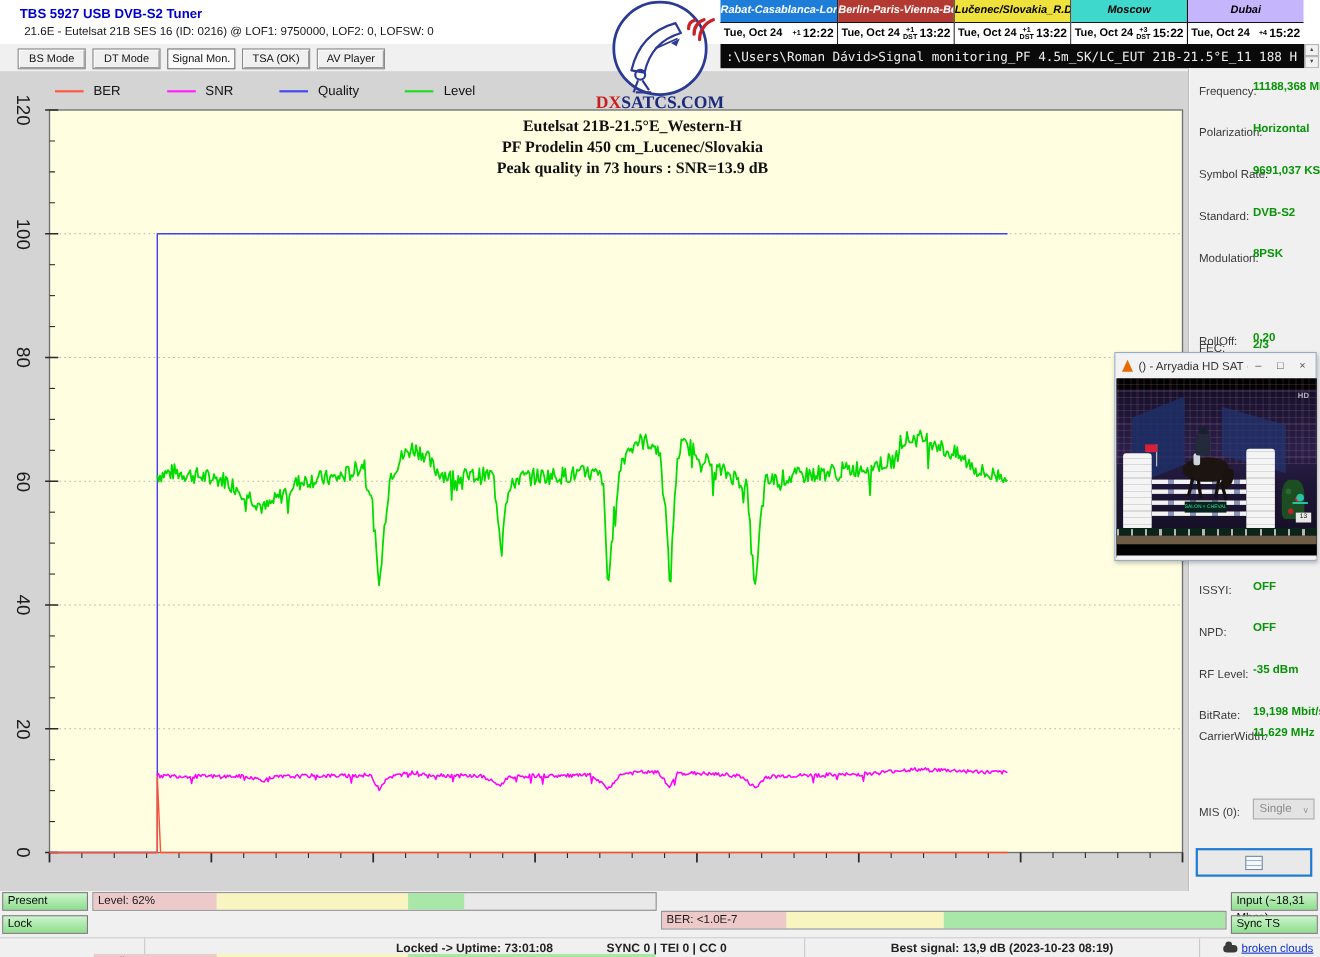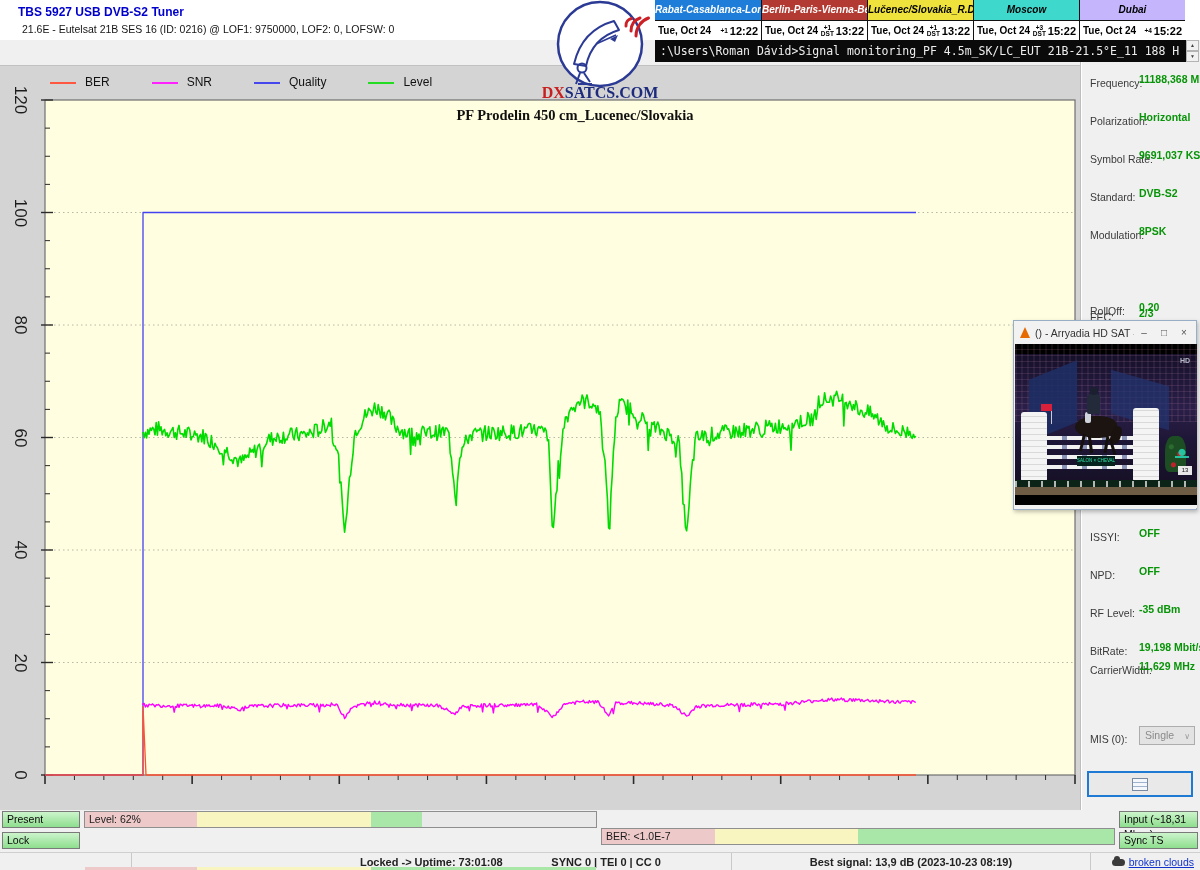--- a/index.html
+++ b/index.html
@@ -183,20 +183,27 @@
         </div>
       </div>
     </div>
 
   <div class="abs" id="console">:\Users\Roman Dávid&gt;Signal monitoring_PF 4.5m_SK/LC_EUT 21B-21.5°E_11 188 H Arryadia SNRT_21.10.2023+</div>
   <div class="abs" id="console-sb">
     <div class="sb-btn">▲</div>
     <div class="sb-btn">▼</div>
   </div>
 
+  <div class="abs" id="tabs">
+    <div class="tab">BS Mode</div>
+    <div class="tab">DT Mode</div>
+    <div class="tab active">Signal Mon.</div>
+    <div class="tab">TSA (OK)</div>
+    <div class="tab">AV Player</div>
+  </div>
   <div class="abs" id="tabline"></div>
 
   <div class="abs" id="chart-wrap"></div>
   <div class="abs" id="legend">
       <div class="lg-line" style="border-top-color: rgb(255, 87, 64);"></div>
       <div class="lg-label">BER</div>
       <div class="lg-line" style="border-top-color: rgb(255, 34, 255);"></div>
       <div class="lg-label">SNR</div>
       <div class="lg-line" style="border-top-color: rgb(71, 71, 238);"></div>
       <div class="lg-label">Quality</div>
@@ -279,21 +286,23 @@
   <div id="y-labels">
       <div class="ylab" style="left: 0px; top: 765px;">0</div>
       <div class="ylab" style="left: 0px; top: 652.5px;">20</div>
       <div class="ylab" style="left: 0px; top: 540px;">40</div>
       <div class="ylab" style="left: 0px; top: 427.5px;">60</div>
       <div class="ylab" style="left: 0px; top: 315px;">80</div>
       <div class="ylab" style="left: 0px; top: 202.5px;">100</div>
       <div class="ylab" style="left: 0px; top: 90px;">120</div>
     </div>
   <div class="abs" id="chart-title">
+    <div>Eutelsat 21B-21.5°E_Western-H</div>
     <div>PF Prodelin 450 cm_Lucenec/Slovakia</div>
+    <div>Peak quality in 73 hours : SNR=13.9 dB</div>
   </div>
 
   <div class="abs" id="right-panel">
     <div class="abs" id="rp-select">
       <span>Single</span>
       <span class="chev">∨</span>
     </div>
     <div class="abs" id="rp-button">
       <div class="icon"></div>
     </div>

